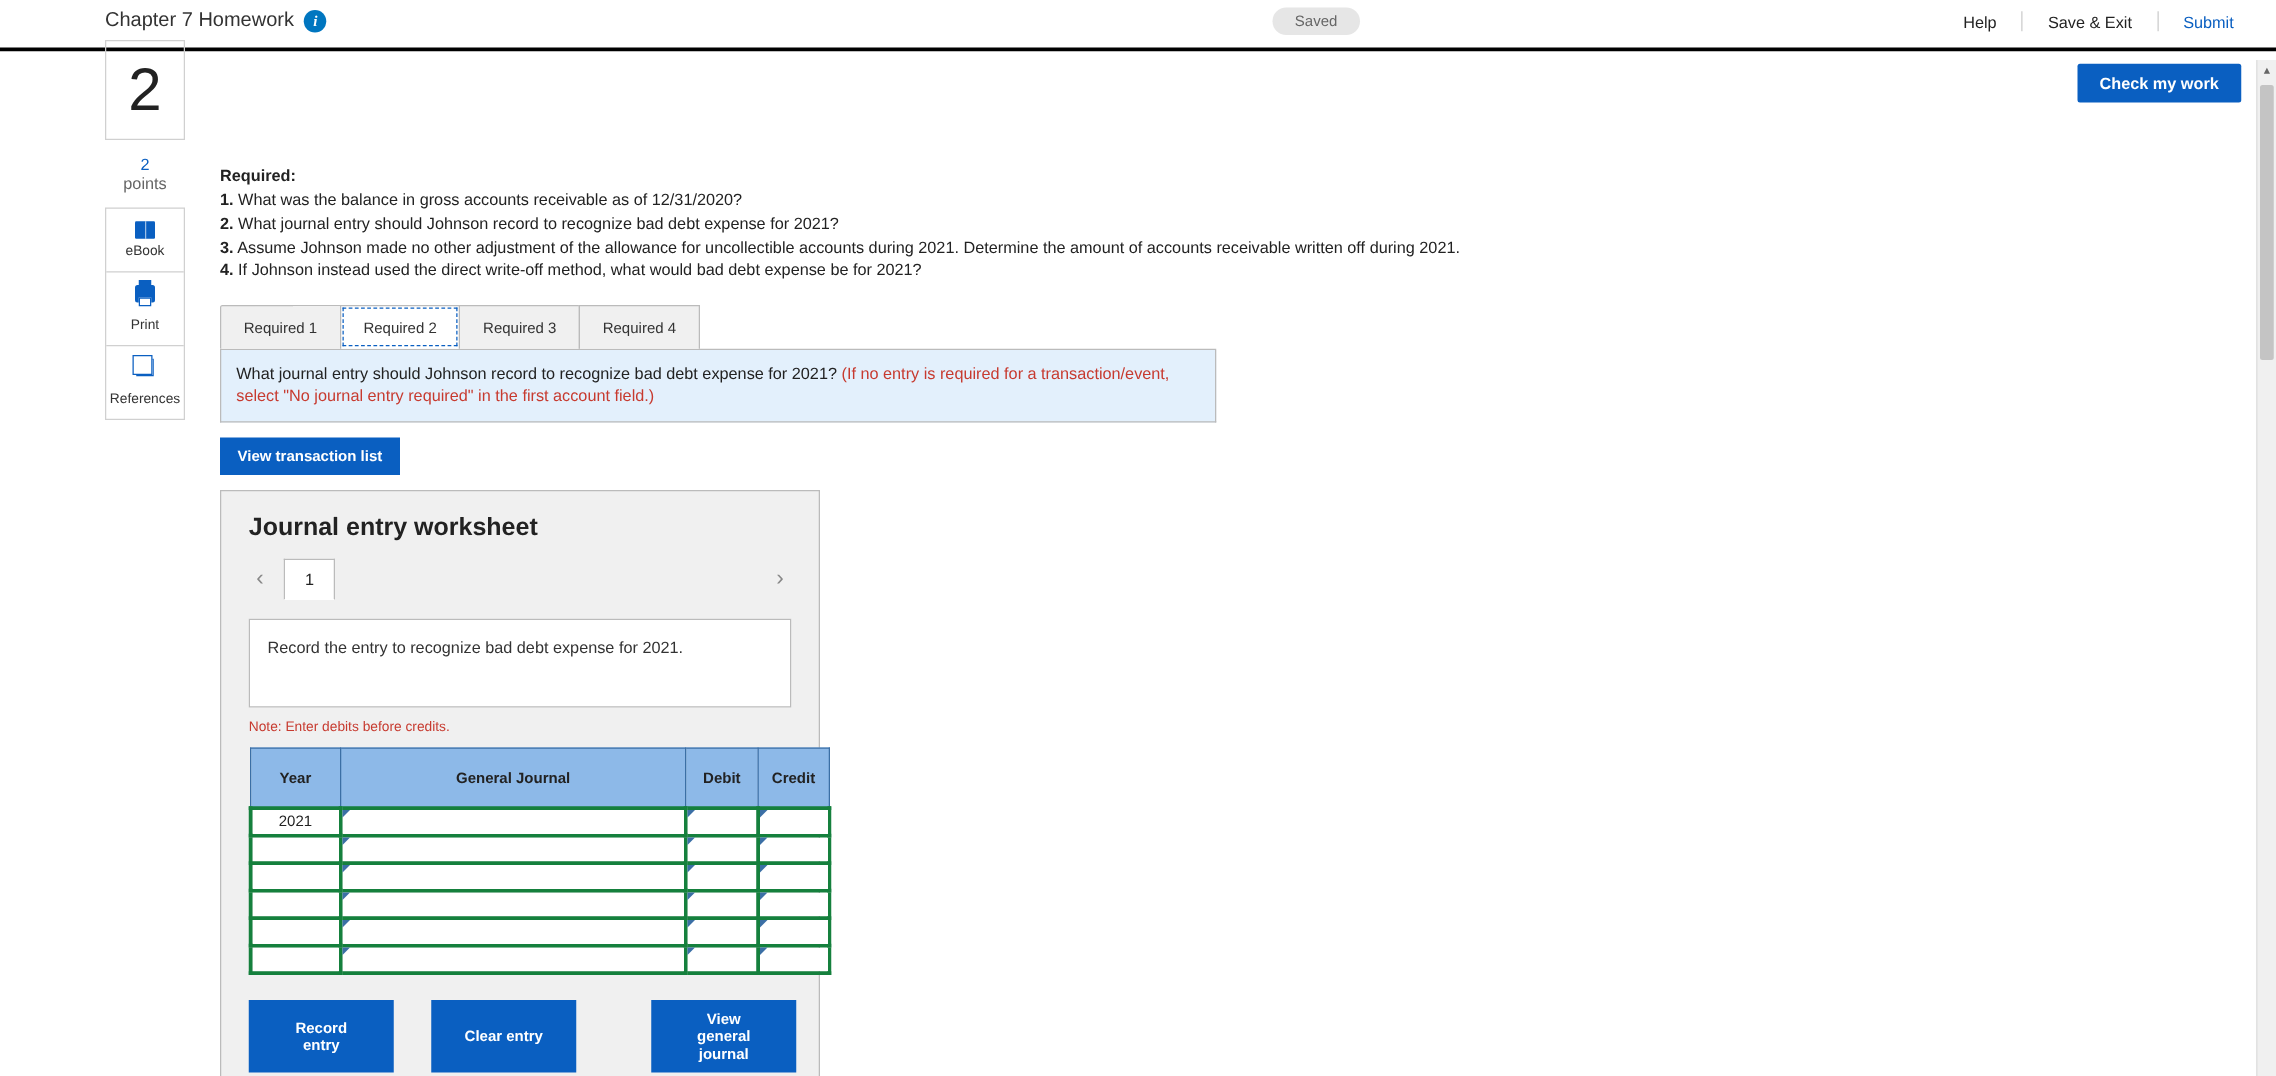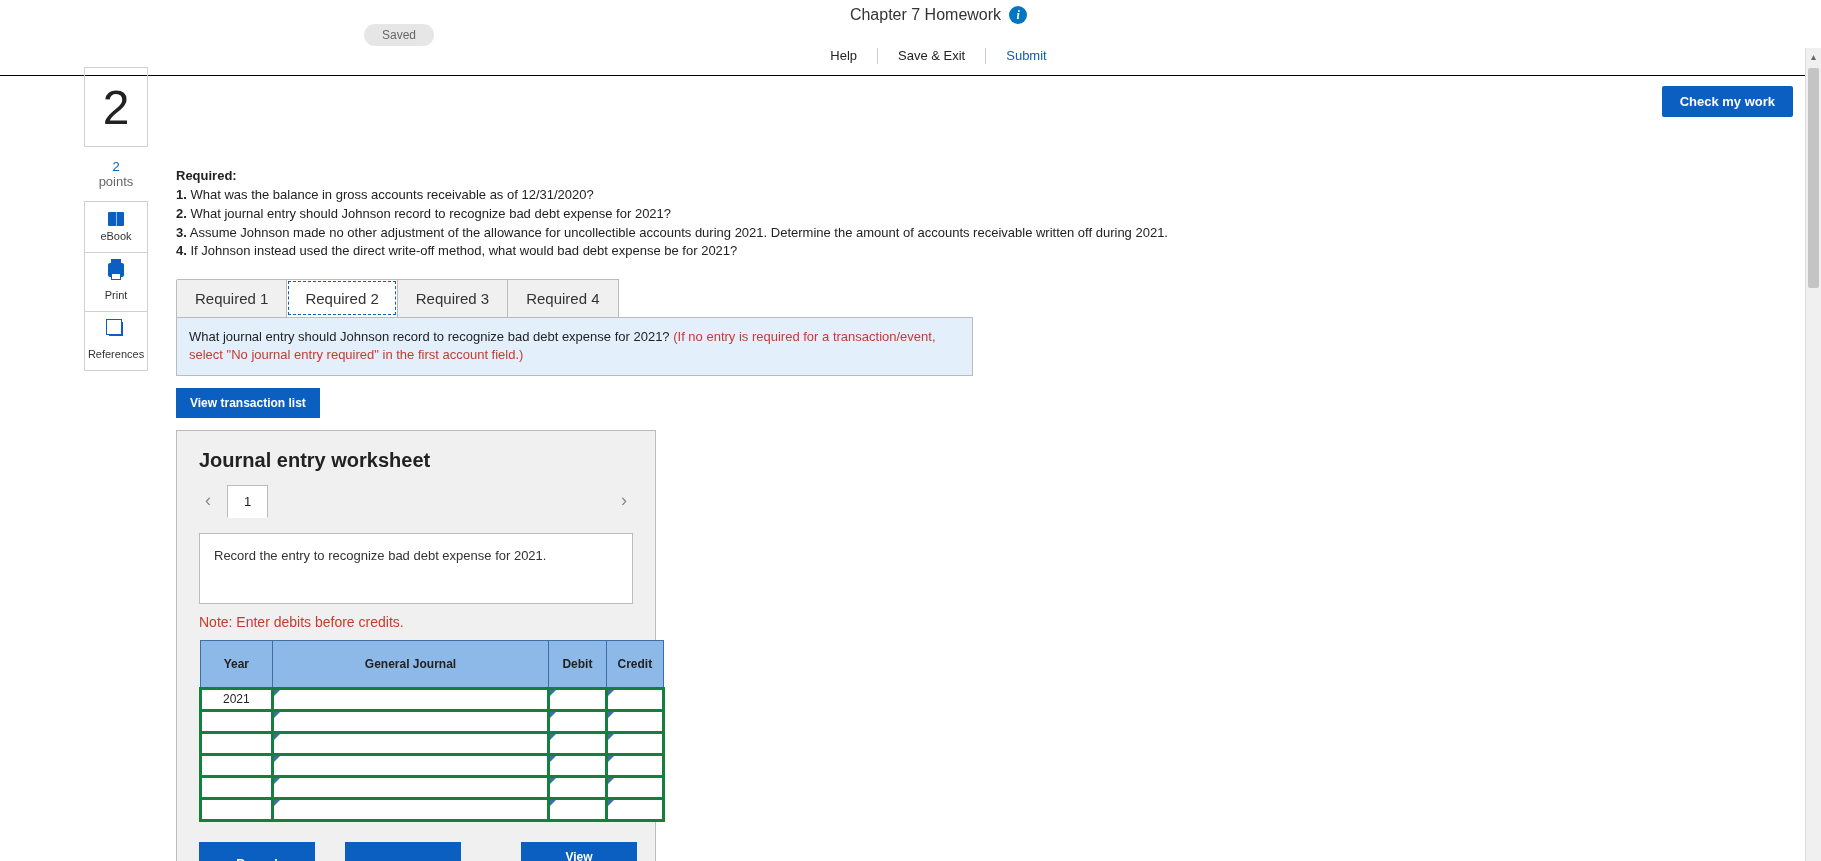--- a/index.html
+++ b/index.html
@@ -1,17 +1,17 @@
 <!DOCTYPE html>
 <html><head>
 <meta charset="utf-8">
 <style>
 * { box-sizing: border-box; margin: 0; padding: 0; }
 body { font-family: Arial, Helvetica, sans-serif; font-size: 13px; color: #222; background: #fff; }
-.topbar { display: flex; align-items: center; padding: 6px 28px 10px 84px; border-bottom: 1px solid #000000; flex-direction: column; }
+.topbar { display: flex; align-items: center; padding: 6px 28px 10px 84px; border-bottom: 3px solid #000000; }
 .topbar .title { font-size: 16px; color: #333; display: flex; align-items: center; gap: 8px; }
 .info-icon { width: 18px; height: 18px; background: #0076c0; border-radius: 50%; color: #fff; display: inline-flex; align-items: center; justify-content: center; font-weight: bold; font-size: 12px; font-style: italic; font-family: Georgia, serif;}
 .spacer { flex: 1; }
 .saved-pill { background: #e6e6e6; color: #666; padding: 4px 18px; border-radius: 14px; font-size: 12px; margin-right: auto; margin-left: 280px;}
 .toplinks { display: flex; gap: 14px; align-items: center; }
 .toplinks a { text-decoration: none; color: #222; font-size: 13px; font-weight: normal; padding: 2px 6px; cursor: pointer; }
 .toplinks a.submit { color: #0a5fc1; }
 .toplinks .divider { width: 1px; height: 16px; background: #ccc; }
 
 .actionbar { display: flex; justify-content: flex-end; padding: 10px 28px 0 0; }
@@ -32,38 +32,38 @@
 .icon-print::before{content:""; position:absolute; top:-4px; left:3px; right:3px; height:4px; background:#0a5fc1;}
 .icon-print::after{content:""; position:absolute; bottom:-3px; left:3px; right:3px; height:5px; background:#fff; border:1px solid #0a5fc1;}
 .icon-refs { width: 14px; height: 14px; border: 1.5px solid #0a5fc1; position: relative; }
 .icon-refs::after{content:""; position:absolute; top:-4px; left:-4px; width:14px; height:14px; border:1.5px solid #0a5fc1; background:#fff;}
 
 .maincol { flex: 1; max-width: 1400px; }
 .required { margin-bottom: 18px; line-height: 1.45; font-size: 13px; color: #222; margin-top: 50px;}
 .required strong { font-weight: bold; }
 
 .tabs { display: flex; border-bottom: 1px solid #bbb; width: 797px; }
-.tab { padding: 10px 18px; background: #f0f0f0; border: 1px solid #bbb; border-bottom: none; font-size: 15px; cursor: pointer; margin-right: -1px; color: #333; }
+.tab { padding: 10px 18px; background: #f0f0f0; border: 1px solid #bbb; border-bottom: none; font-size: 12px; cursor: pointer; margin-right: -1px; color: #333; }
 .tab.active { background: #fff; position: relative; z-index: 2; outline: 1px dashed #0a5fc1; outline-offset: -3px; }
 .tab.first { border-top-left-radius: 2px; }
 
 .instr-box { background: #e3f0fc; border-left: 1px solid #bbb; border-right: 1px solid #bbb; border-bottom: 1px solid #bbb; padding: 10px 12px; width: 797px; font-size: 13px; line-height: 1.4; }
 .instr-box .red { color: #c73a2f; }
 
 .vtl-btn { background: #0a5fc1; color: #fff; border: none; padding: 8px 14px; font-size: 12px; font-weight: bold; margin: 12px 0; cursor: pointer; }
 
 .worksheet { border: 1px solid #bbb; background: #f0f0f0; width: 480px; padding: 18px 22px 22px; }
 .ws-title { font-family: Verdana, Geneva, sans-serif; font-size: 20px; font-weight: bold; color: #222; margin-bottom: 12px; }
 .ws-pager { display: flex; align-items: center; gap: 10px; position: relative; }
 .chev { font-size: 18px; color: #888; cursor: pointer; padding: 4px 6px; user-select: none; }
 .chev.right { margin-left: auto; }
 .page-tab { background: #fff; border: 1px solid #bbb; border-bottom: 1px solid #fff; padding: 8px 16px; font-size: 13px; position: relative; top: 1px; z-index: 5; }
 
 .entry-desc { background: #fff; border: 1px solid #bbb; padding: 14px 14px 40px; font-size: 13px; font-family: Verdana, Geneva, sans-serif; color: #333; margin-top: 16px; }
-.note { color: #c73a2f; font-size: 14px; margin: 10px 0; font-family: Verdana, Geneva, sans-serif; }
+.note { color: #c73a2f; font-size: 11px; margin: 10px 0; font-family: Verdana, Geneva, sans-serif; }
 
 .je-table { border-collapse: collapse; width: 466px; margin-top: 2px; }
 .je-table th { background: #8db9e8; border: 1px solid #3b6fa5; padding: 16px 8px; font-size: 12px; font-weight: bold; text-align: center; }
 .je-table td { background: #fff; border: 3px solid #15803d; height: 22px; font-size: 12px; text-align: center; position: relative; }
 .je-table td .tick { position:absolute; top:0; left:0; width:0; height:0; border-style:solid; border-width:6px 6px 0 0; border-color:#3b6fa5 transparent transparent transparent;}
 .col-year { width: 70px; }
 .col-gj { width: 270px; }
 .col-d { width: 56px; }
 .col-c { width: 56px; }
 

